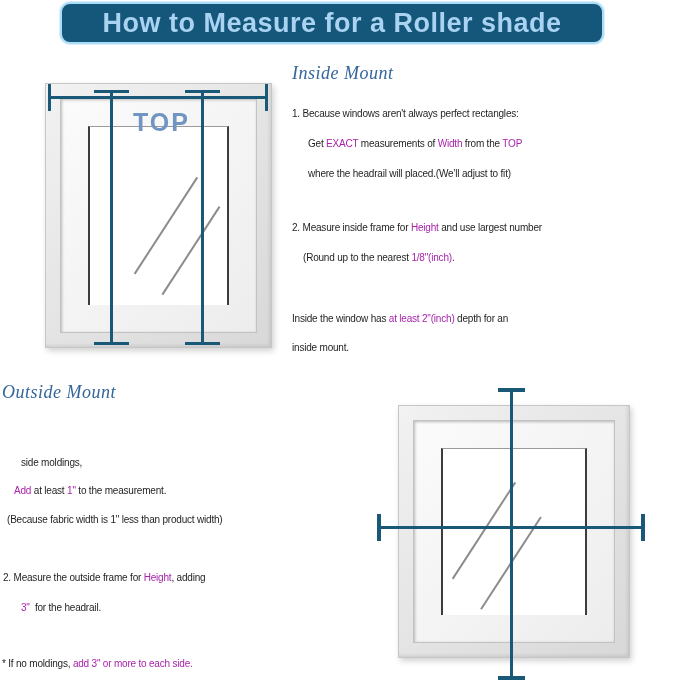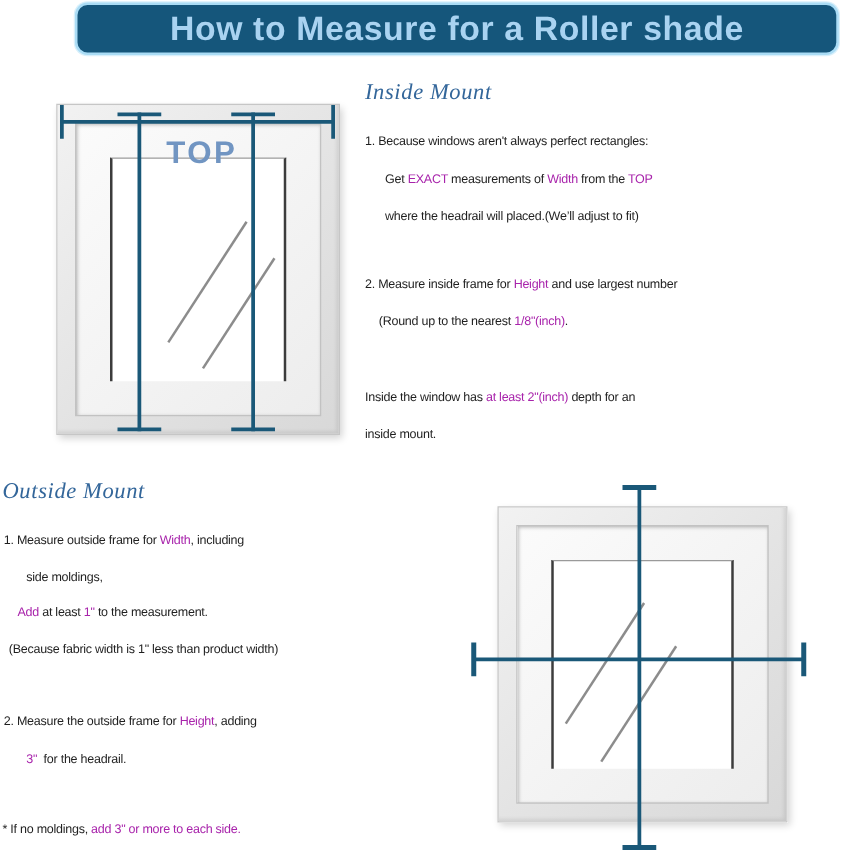--- a/index.html
+++ b/index.html
@@ -4,21 +4,21 @@
 <style>
   * { margin:0; padding:0; box-sizing:border-box; }
   html,body { background:#ffffff; }
   .page {
     position:relative; width:679px; height:685px; background:#ffffff;
     font-family:"Liberation Sans", sans-serif; color:#1f1f1f; overflow:hidden;
   }
 
   
   .header-bar {
-    position:absolute; left:60px; top:2px; width:611px; height:42px;
+    position:absolute; left:60px; top:2px; width:544px; height:42px;
     background:#15567b; border:2px solid #aadcf5; border-radius:10px;
     display:flex; align-items:center; justify-content:center;
     box-shadow:0 0 0 1px #d9f0fb;
   }
   .header-title {
     color:#a9d3f1; font-size:27px; font-weight:bold; letter-spacing:0.5px;
     white-space:nowrap;
   }
 
   
@@ -103,23 +103,20 @@
     <span>(Round up to the nearest </span><span class="mag">1/8"(inch)</span><span>.</span>
   </div>
 
   <div class="line" style="left:292px; top:313px;">
     <span>Inside the window has </span><span class="mag">at least 2"(inch)</span><span> depth for an</span>
   </div>
   <div class="line" style="left:292px; top:342px;">inside mount.</div>
 
   <div class="section-heading" style="left:2px; top:382px;">Outside Mount</div>
 
-  <div class="line" style="left:3px; top:427px;">
-    <span>1. Measure outside frame for </span><span class="mag">Width</span><span>, including</span>
-  </div>
 
   <div class="line" style="left:21px; top:457px;">side moldings,</div>
 
   <div class="line" style="left:14px; top:485px;">
     <span class="mag">Add</span><span> at least </span><span class="mag">1"</span><span> to the measurement.</span>
   </div>
 
   <div class="line" style="left:7px; top:514px;">(Because fabric width is 1" less than product width)</div>
 
   <div class="line" style="left:3px; top:572px;">

